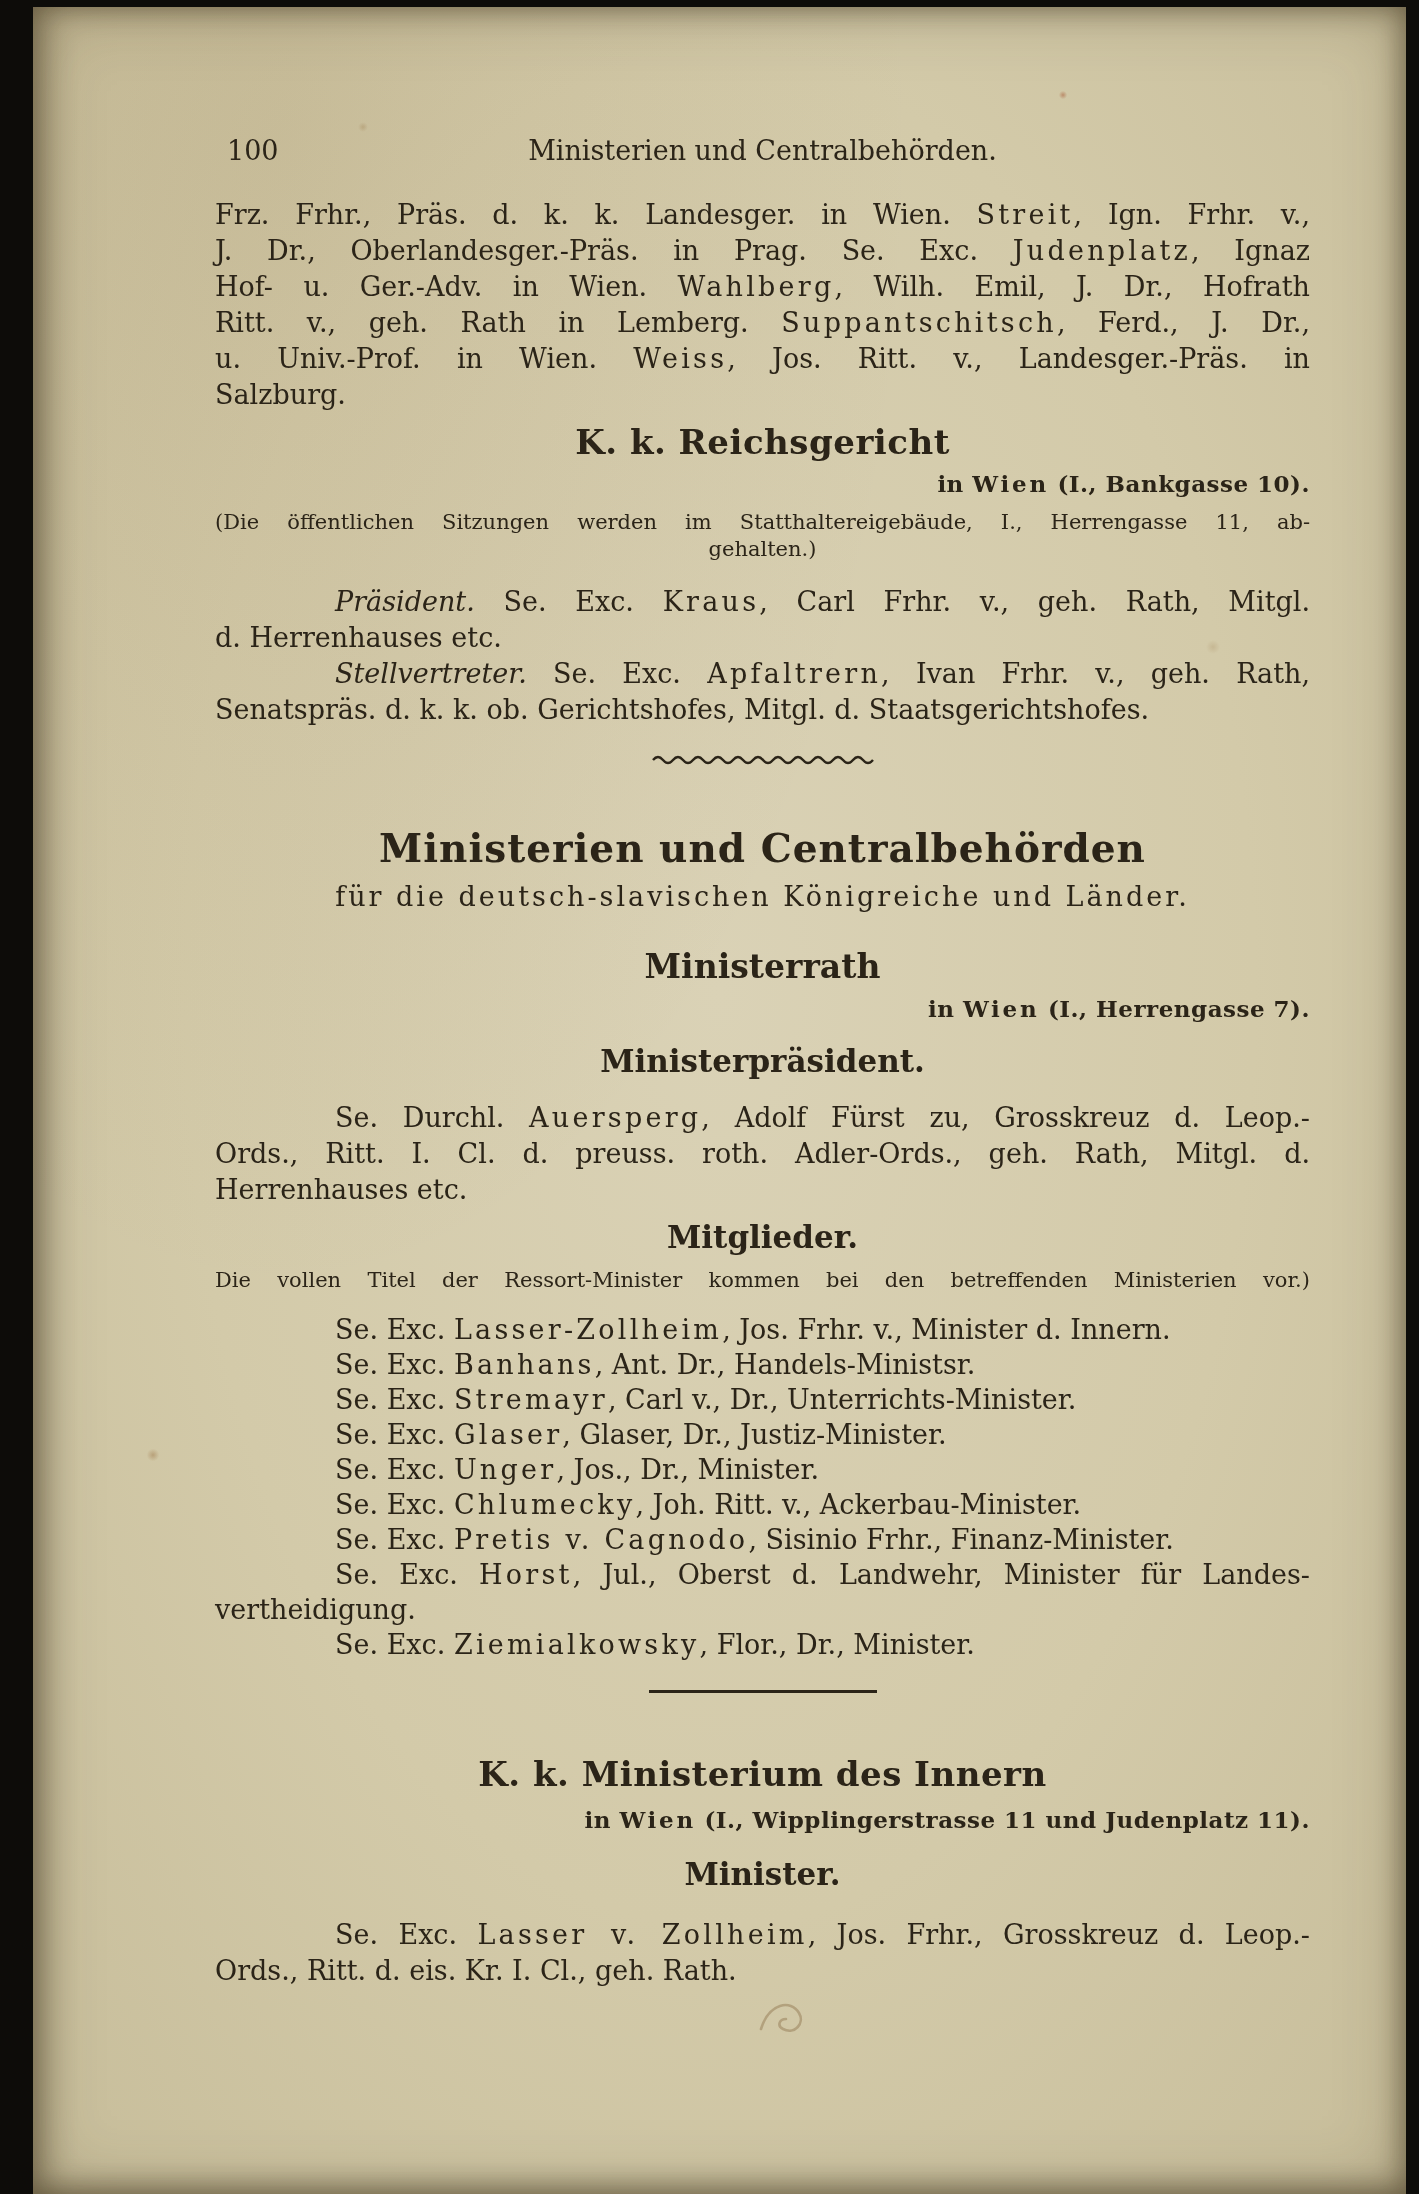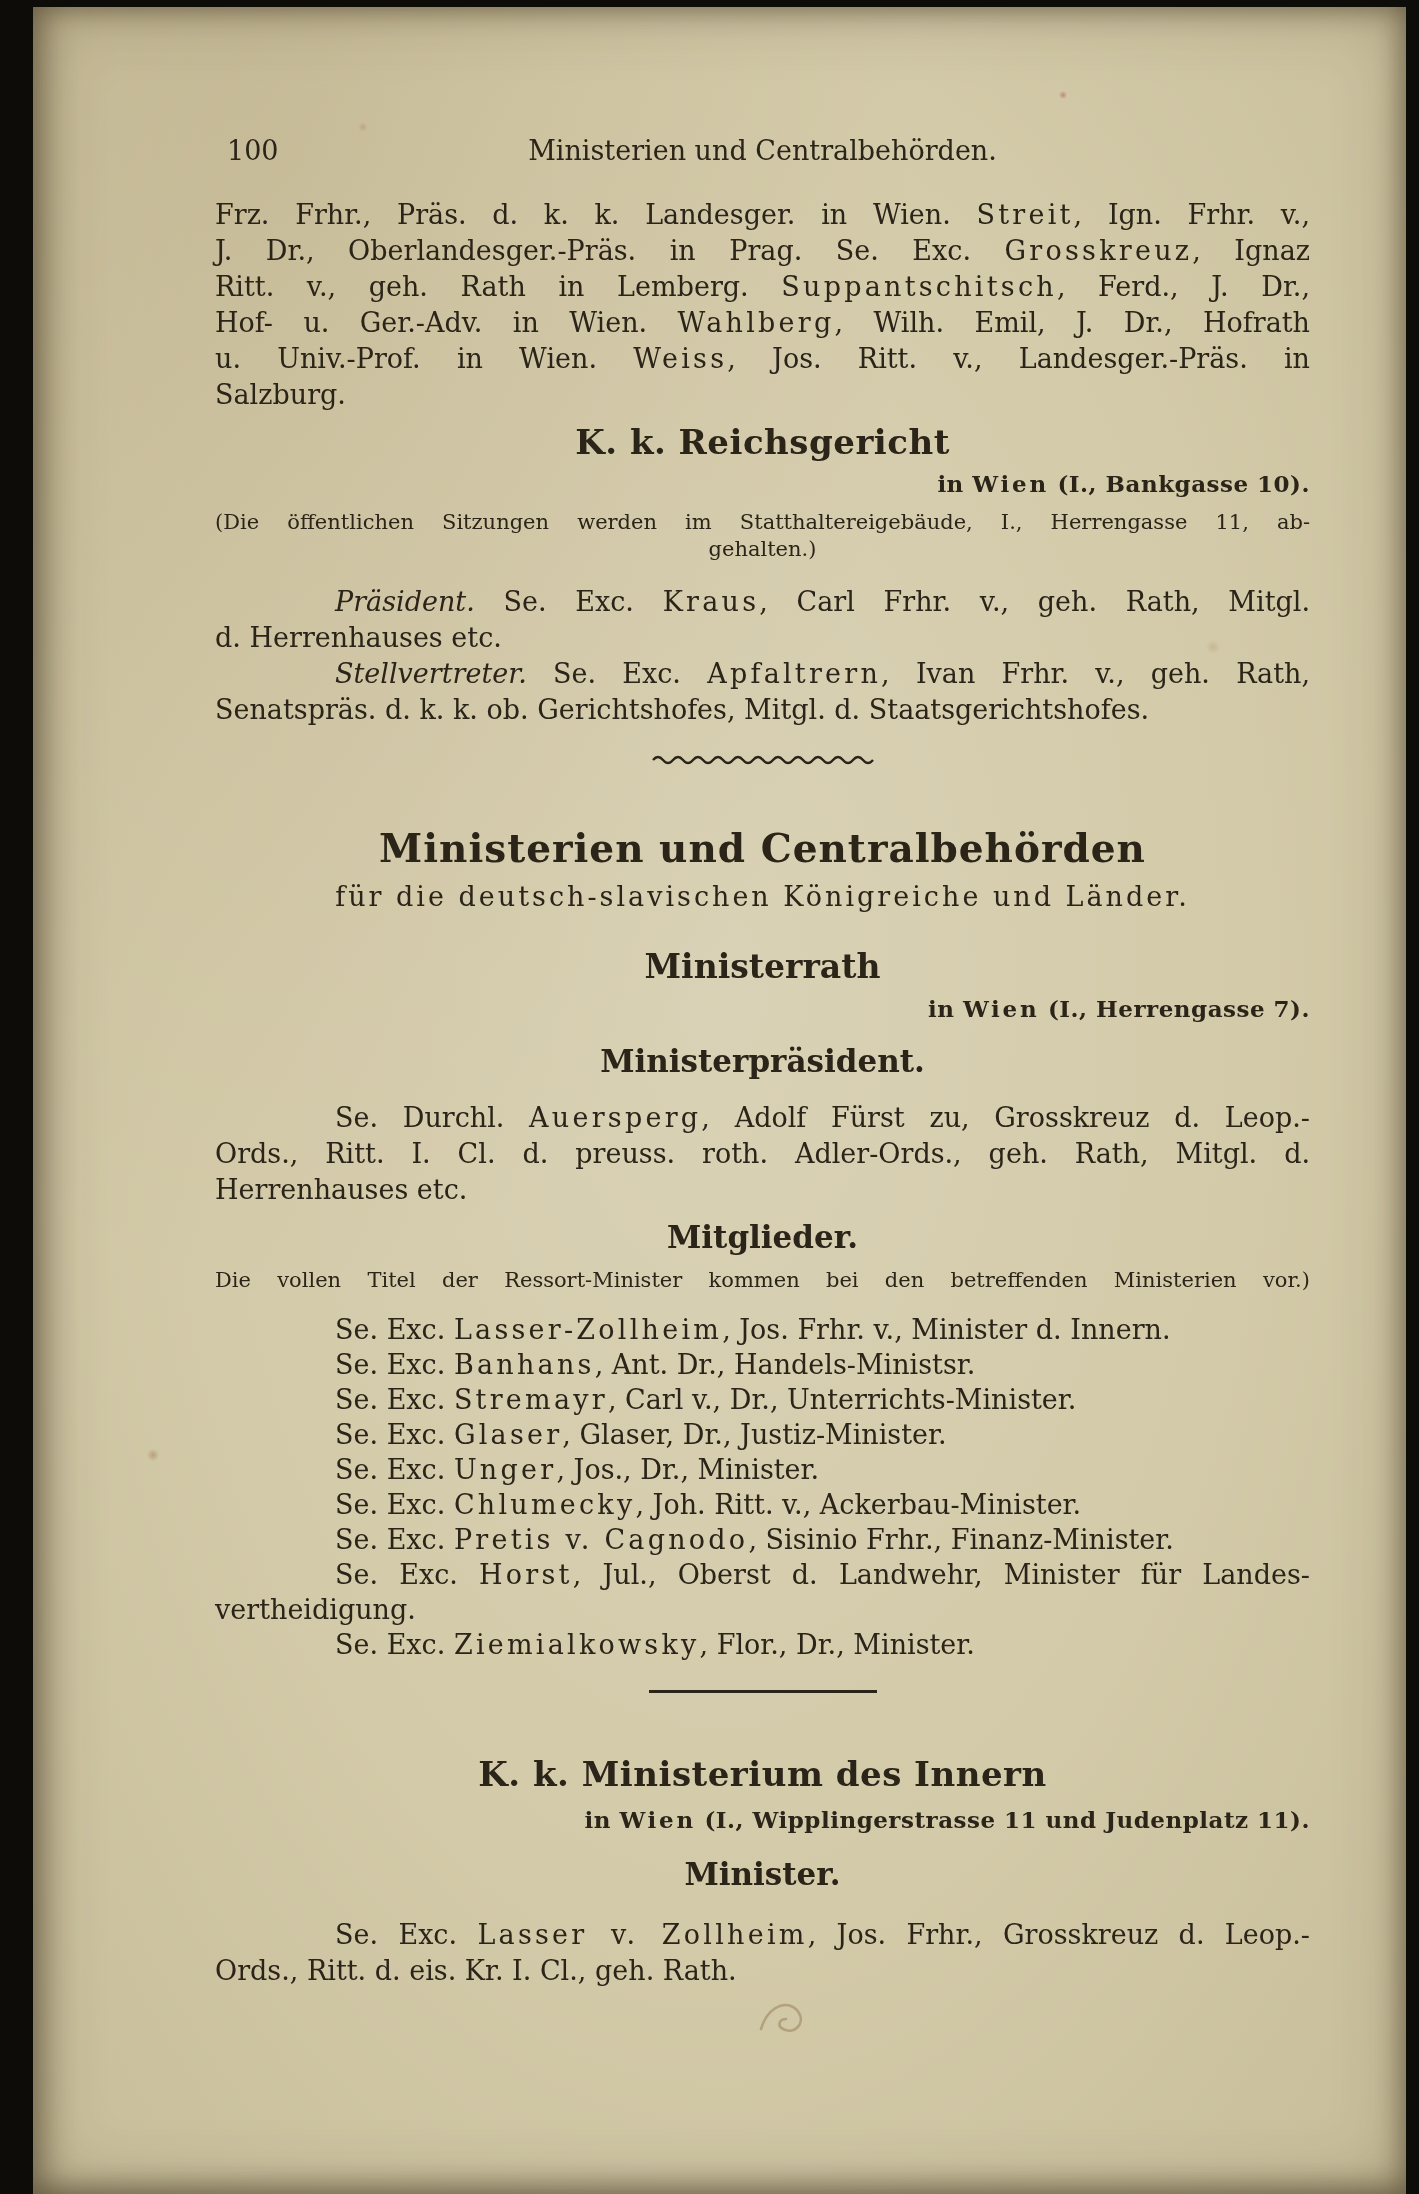--- a/index.html
+++ b/index.html
@@ -74,23 +74,23 @@
 
 <div class="paper">
   <div class="content">
     <div class="pagehead">
       <span class="num">100</span>
       <span class="title">Ministerien und Centralbehörden.</span>
     </div>
     <div>
         <div class="blk p1">
           <div class="ln jst"><span>Frz. Frhr., Präs. d. k. k. Landesger. in Wien. </span><span class="sp">Streit</span><span>, Ign. Frhr. v.,</span></div>
-          <div class="ln jst"><span>J. Dr., Oberlandesger.-Präs. in Prag. Se. Exc. </span><span class="sp">Grosskreuz</span><span>, Ignaz</span></div>
+          <div class="ln jst"><span>J. Dr., Oberlandesger.-Präs. in Prag. Se. Exc. </span><span class="sp">Judenplatz</span><span>, Ignaz</span></div>
+          <div class="ln jst"><span>Hof- u. Ger.-Adv. in Wien. </span><span class="sp">Wahlberg</span><span>, Wilh. Emil, J. Dr., Hofrath</span></div>
           <div class="ln jst"><span>Ritt. v., geh. Rath in Lemberg. </span><span class="sp">Suppantschitsch</span><span>, Ferd., J. Dr.,</span></div>
-          <div class="ln jst"><span>Hof- u. Ger.-Adv. in Wien. </span><span class="sp">Wahlberg</span><span>, Wilh. Emil, J. Dr., Hofrath</span></div>
           <div class="ln jst"><span>u. Univ.-Prof. in Wien. </span><span class="sp">Weiss</span><span>, Jos. Ritt. v., Landesger.-Präs. in</span></div>
           <div class="ln"><span>Salzburg.</span></div>
         </div>
         <div class="blk h2a">
           <div class="ln"><span>K. k. Reichsgericht</span></div>
         </div>
         <div class="blk ven ven1">
           <div class="ln"><span>in </span><span class="sp">Wien</span><span> (I., Bankgasse 10).</span></div>
         </div>
         <div class="blk note note1">

